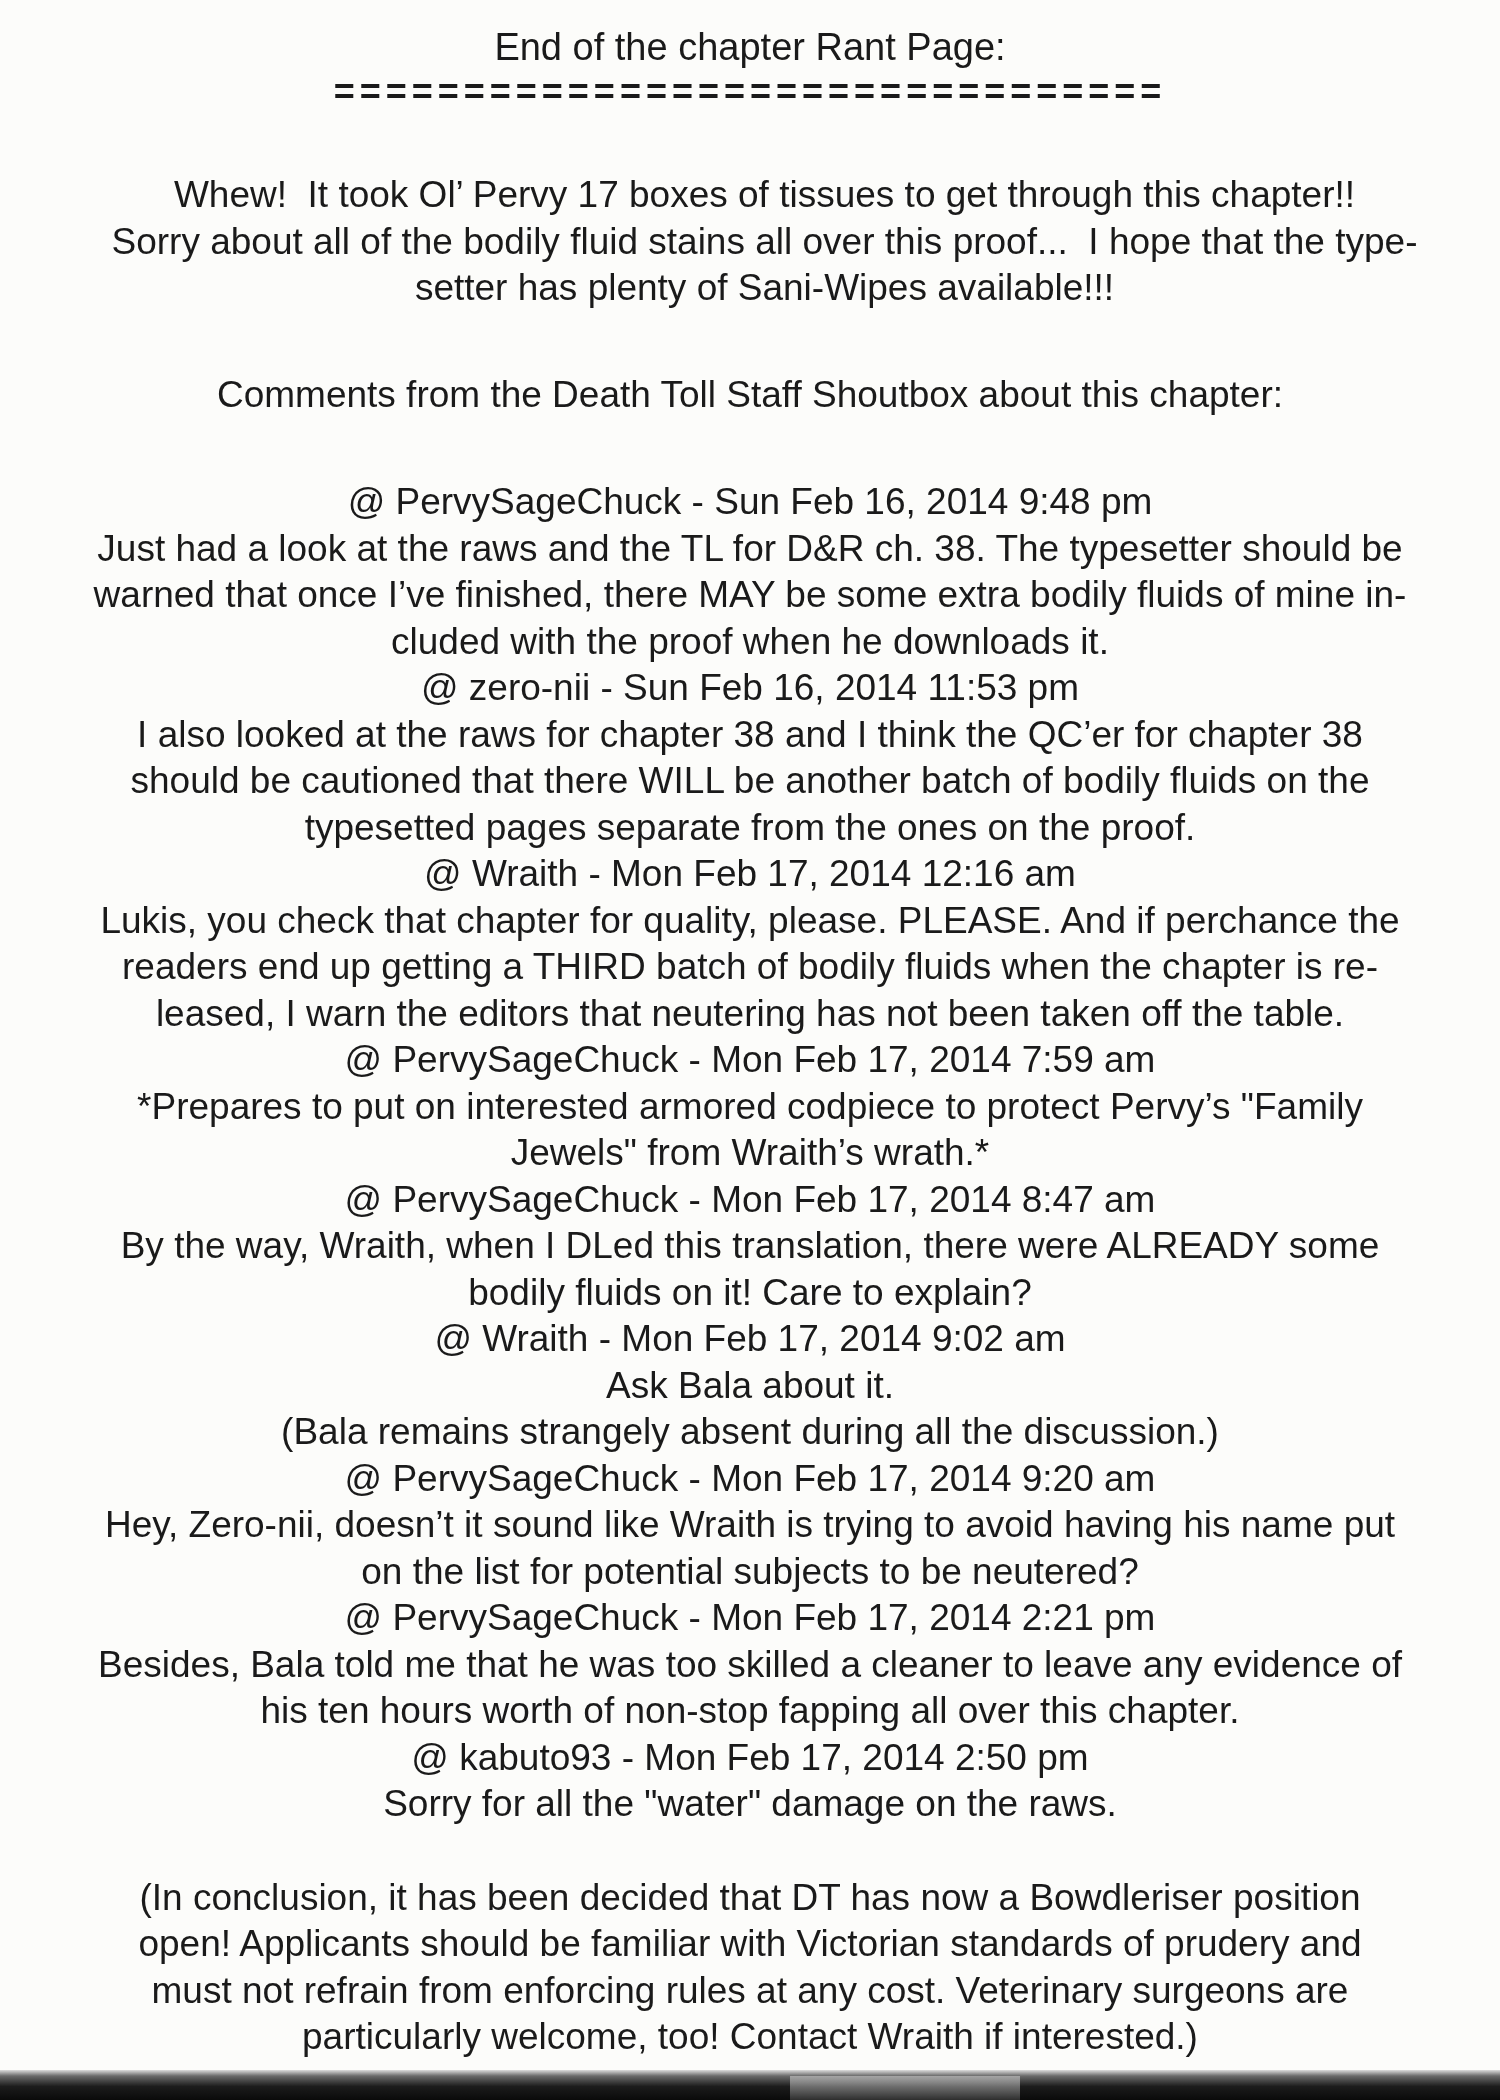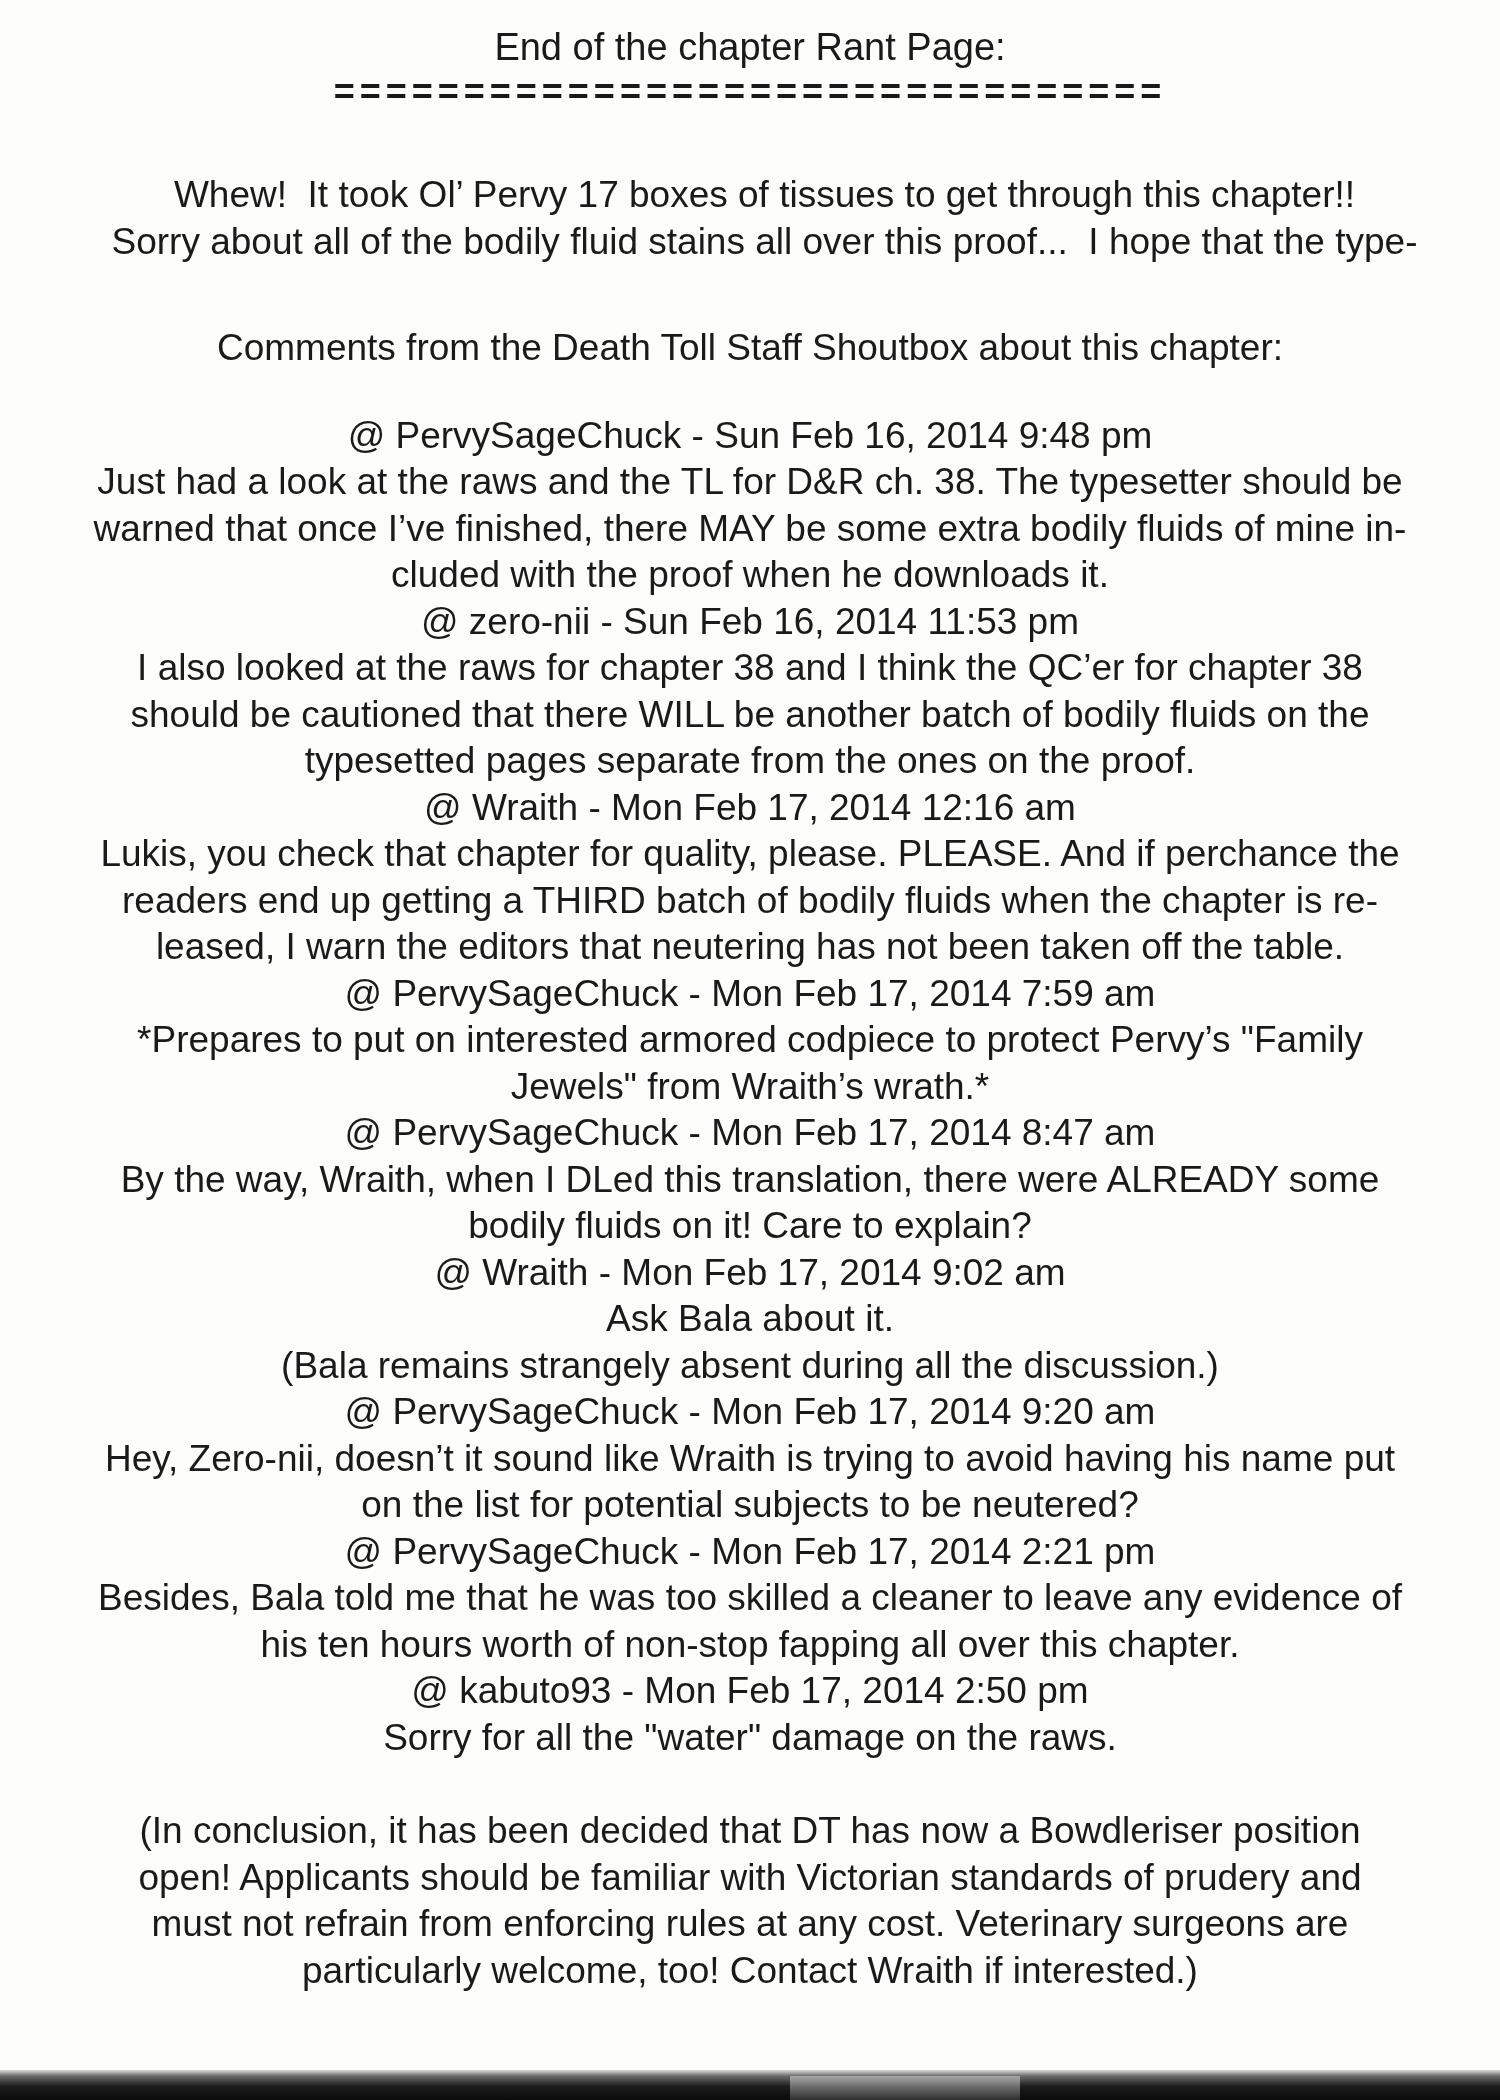--- a/index.html
+++ b/index.html
@@ -35,21 +35,21 @@
     white-space: pre;
   }
   .intro { margin-top: 66px; padding-left: 29px; }
   .heading {
     margin-top: 60px;
     text-align: center;
     font-size: 37px;
     line-height: 46.5px;
     white-space: pre;
   }
-  .comments { margin-top: 41px; }
+  .comments { margin-top: 61px; }
   .conclusion { margin-top: 47px; }
   .scan-band {
     position: absolute;
     left: 0; top: 2070px;
     width: 1500px; height: 30px;
     background: linear-gradient(180deg, #dddddd 0%, #6a6a6a 20%, #1c1c1c 55%, #0a0a0a 100%);
   }
   .scan-band-patch {
     position: absolute;
     left: 790px; top: 6px;
@@ -63,20 +63,21 @@
 <div class="page">
 
   <header>
     <div class="title">End of the chapter Rant Page:</div>
     <div class="divider">================================</div>
   </header>
 
   <section class="intro">
       <div class="line">Whew!  It took Ol’ Pervy 17 boxes of tissues to get through this chapter!!</div>
       <div class="line">Sorry about all of the bodily fluid stains all over this proof...  I hope that the type-</div>
+      <div class="line">setter has plenty of Sani-Wipes available!!!</div>
     </section>
 
   <div class="heading">Comments from the Death Toll Staff Shoutbox about this chapter:</div>
 
   <section class="comments">
       <div class="comment">
         <div class="line author">@ PervySageChuck - Sun Feb 16, 2014 9:48 pm</div>
         <div class="line">Just had a look at the raws and the TL for D&amp;R ch. 38. The typesetter should be</div>
         <div class="line">warned that once I’ve finished, there MAY be some extra bodily fluids of mine in-</div>
         <div class="line">cluded with the proof when he downloads it.</div>

